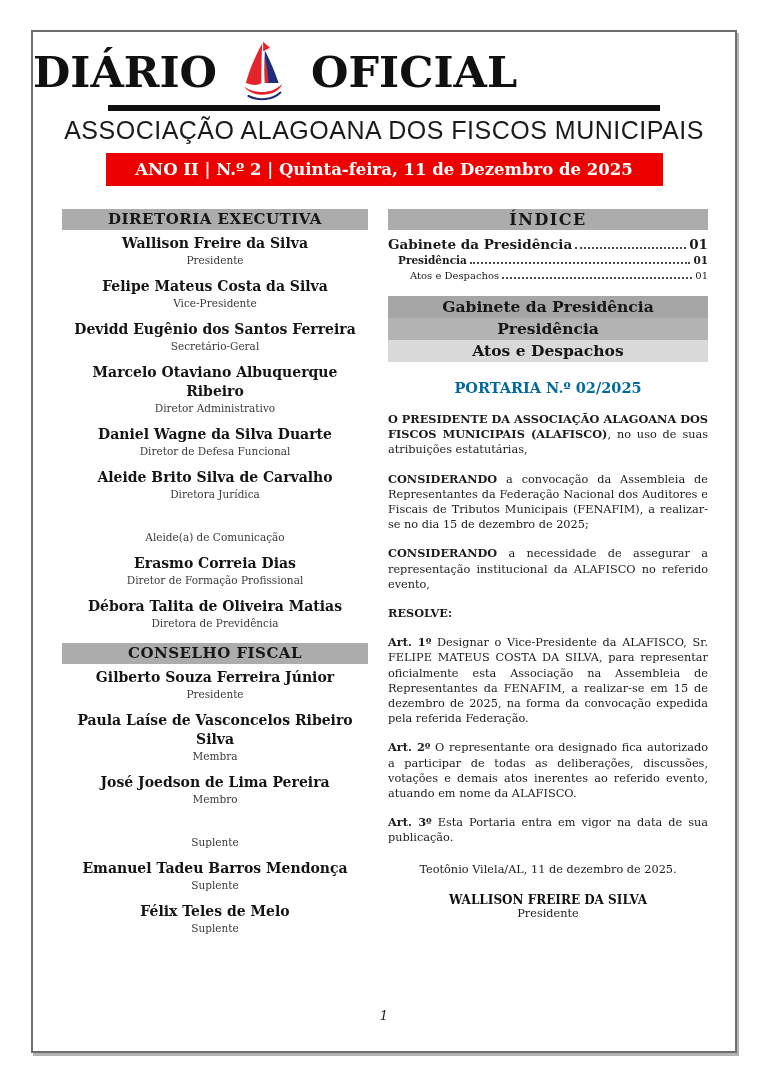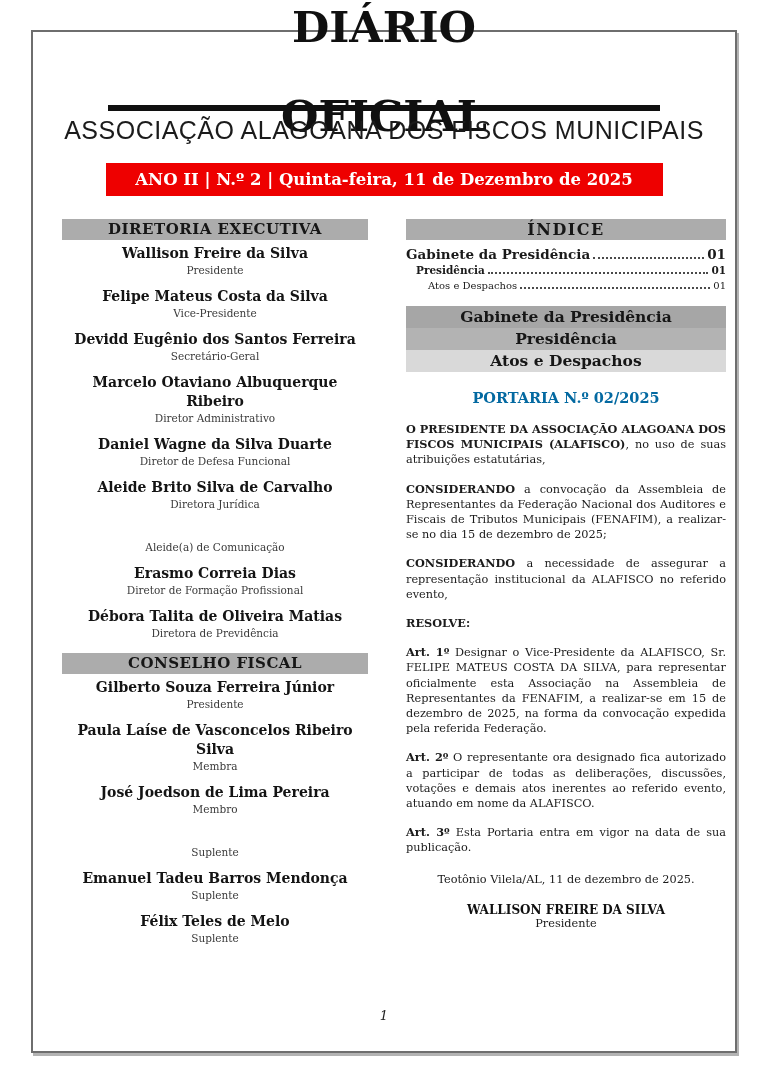--- a/index.html
+++ b/index.html
@@ -13,47 +13,47 @@
     position: absolute;
     left: 31px; top: 30px;
     width: 702px; height: 1019px;
     background: #ffffff;
     border: 2px solid #6e6e6e;
     box-shadow: 2px 3px 0 #b3b3b3;
   }
   
   .masthead { text-align: center; padding-top: 8px; }
   .title-row {
-    display: flex; justify-content: center; align-items: center;
-    gap: 24px; height: 64px; flex-direction: column;
+    display: flex; align-items: center;
+    gap: 24px; height: 64px;
   }
   .title-word {
     font-family: "DejaVu Serif", serif;
     font-weight: bold; font-size: 43px; color: #101010;
     letter-spacing: 0px; line-height: 1;
   }
   .logo-svg { width: 46px; height: 62px; margin-top: -2px; }
   .masthead-rule {
     width: 552px; height: 6px; background: #101010;
     margin: 1px auto 4px auto;
   }
   .subtitle {
     font-family: "Liberation Sans", sans-serif;
     font-size: 25px; color: #1b1b1b; letter-spacing: 0.5px;
     line-height: 30px;
   }
   .banner {
-    width: 557px; height: 33px; margin: 18px auto 0 auto;
+    width: 557px; height: 33px; margin: 8px auto 0 auto;
     display: flex; align-items: center; justify-content: center;
     color: #ffffff; font-weight: bold; font-size: 16.5px;
   }
   
   .columns {
     display: flex; align-items: flex-start;
-    padding: 23px 0 0 29px; gap: 38px;
+    padding: 23px 0 0 29px; gap: 20px;
   }
   .col-left  { width: 306px; text-align: center; }
   .col-right { width: 320px; }
   .col-heading {
     background: #acacac; height: 21px; line-height: 21px;
     font-weight: bold; font-size: 15px; color: #161616;
     letter-spacing: 0.5px; margin-bottom: 4px;
   }
   .col-heading.second { margin-top: 13px; }
   .member { margin-bottom: 10px; }

